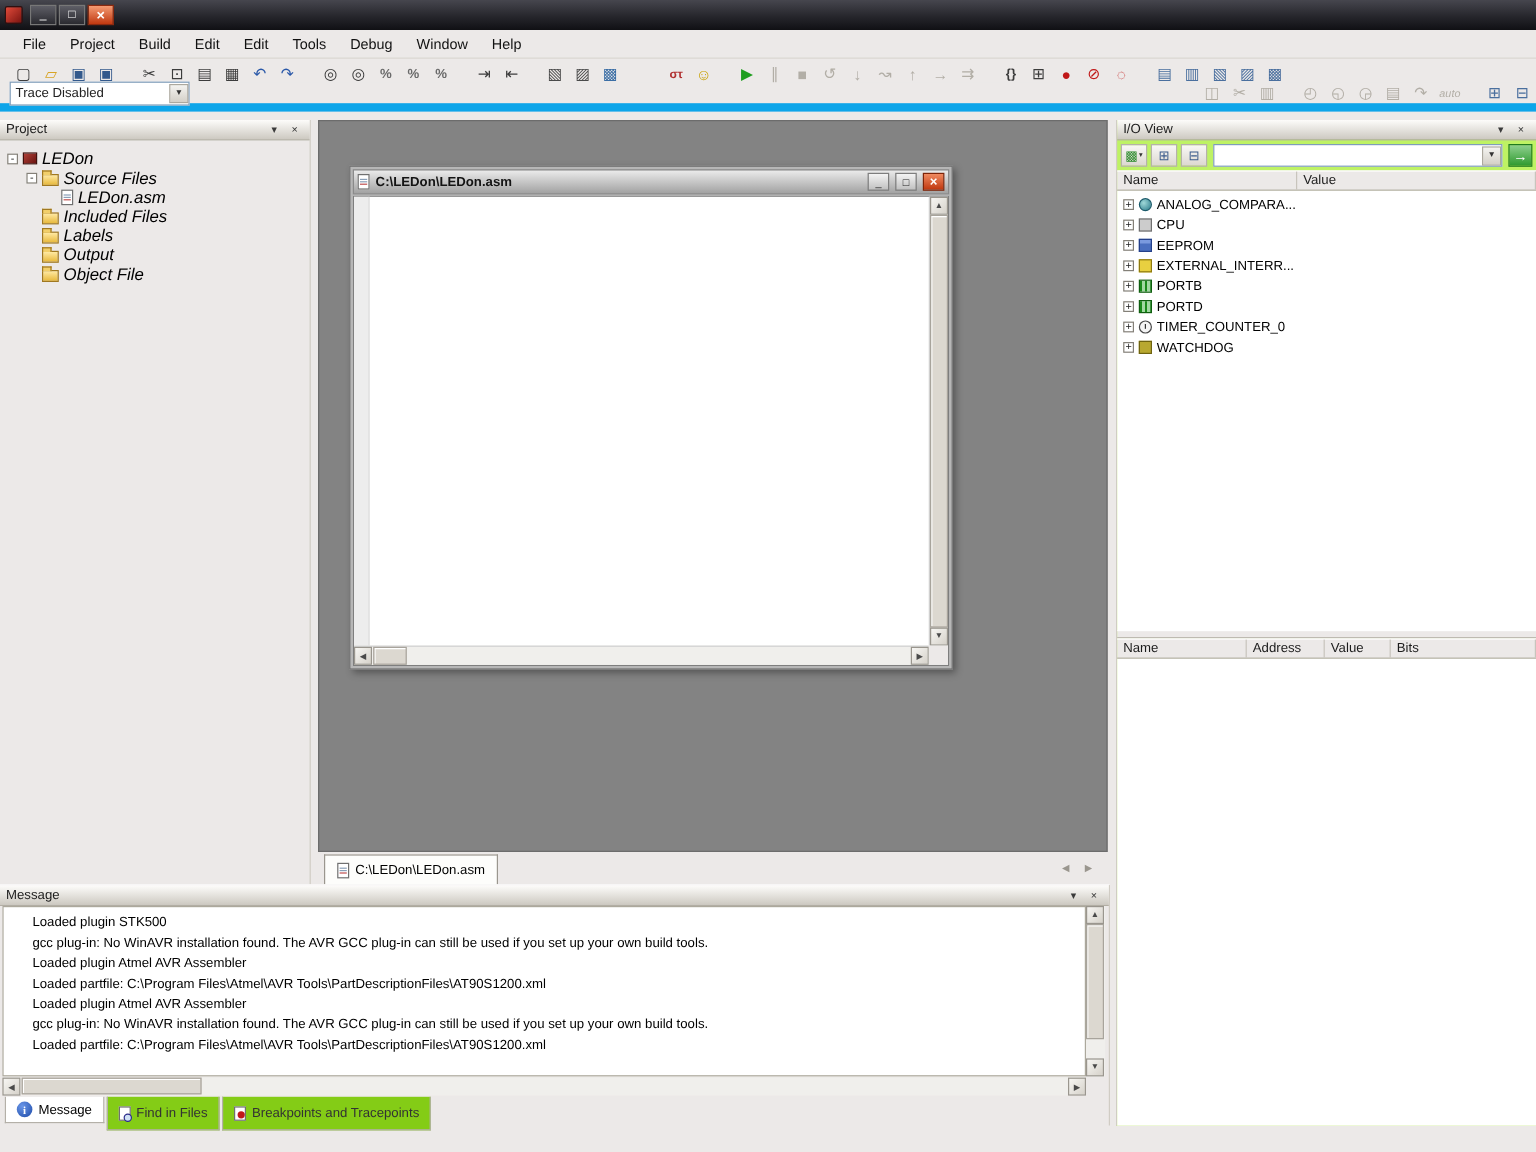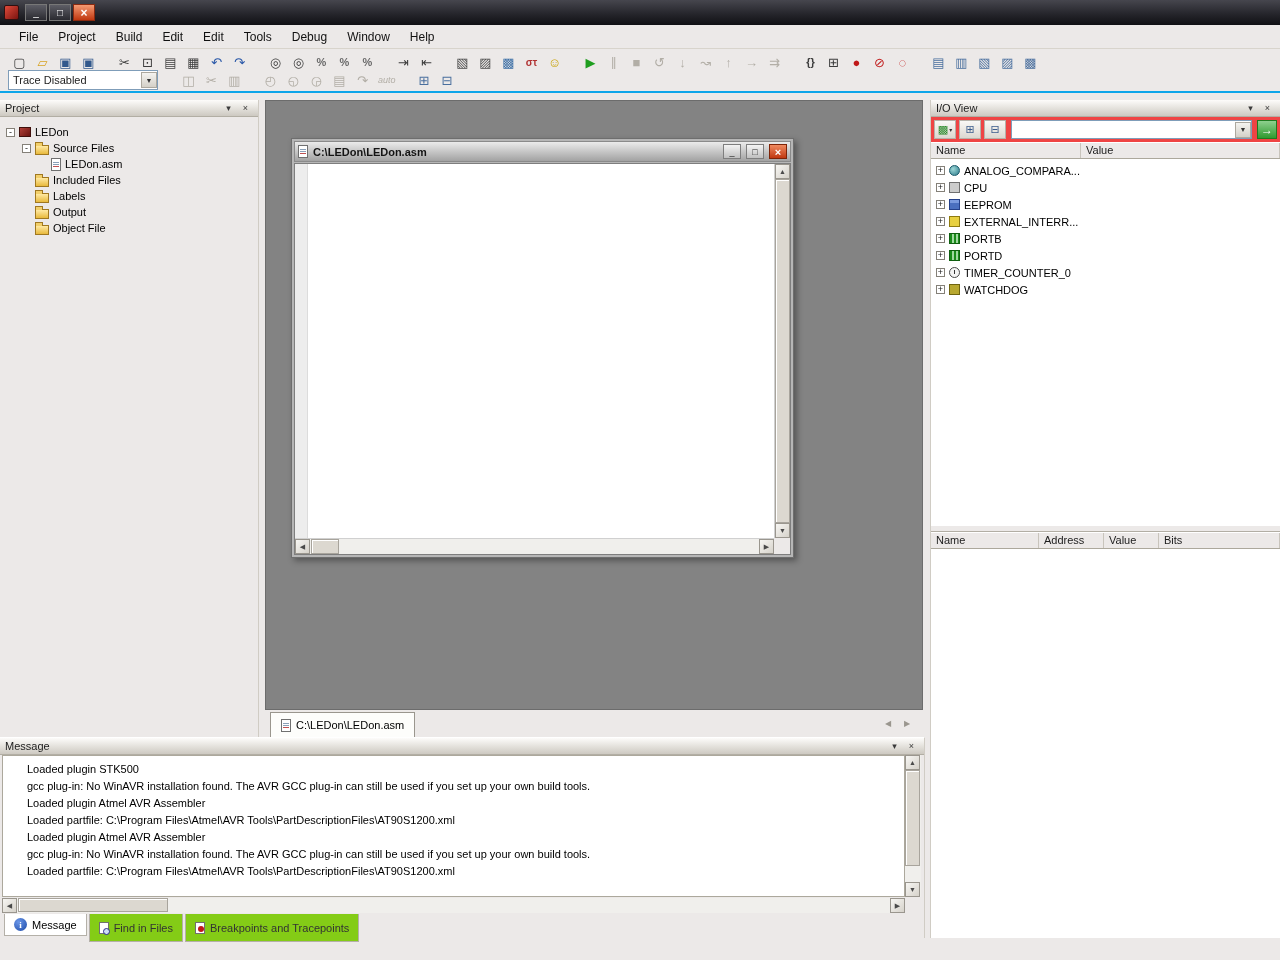--- a/index.html
+++ b/index.html
@@ -17,31 +17,31 @@
   .wbtn{width:22px;height:17px;display:flex;align-items:center;justify-content:center;color:#fff;font-size:10px;
     border:1px solid #777;background:linear-gradient(180deg,#5e5e66,#2a2a30);}
   .wbtn.close{background:linear-gradient(180deg,#f49a72,#c03810);border-color:#8a2a10;font-weight:bold;font-size:12px;}
 
   
   .menubar{position:absolute;left:0;top:25px;width:1280px;height:24px;background:#ece9e8;
     border-bottom:1px solid #d8d4cc;display:flex;align-items:center;padding-left:10px;gap:2px;}
   .menu-item{padding:13px 9px;font-size:12px;color:#111;}
   .toolbar{position:absolute;left:0;width:1280px;background:#ece9e8;display:flex;align-items:center;}
   .tb1{top:49px;height:27px;border-bottom:1px solid #dcd8d0;padding-left:8px;}
-  .tb2{top:69px;height:24px;border-bottom:2px solid #0ea5e9;padding-left:8px;gap:6px;}
+  .tb2{top:69px;height:24px;border-bottom:7px solid #0ea5e9;padding-left:8px;gap:6px;justify-content:space-between;}
   .tb-icons{display:flex;align-items:center;}
   .tbtn{width:23px;height:21px;display:flex;align-items:center;justify-content:center;font-size:13px;color:#3c3c3c;}
   .tbtn .glyph{pointer-events:none;}
   .tbtn.gsep{margin-left:13px;}
   .tbtn.dim{color:#b2aea6;}
   .tbtn.txt{width:auto;padding:0 4px;font-size:9px;font-style:italic;}
   .c-folder{color:#d8a425;} .c-save{color:#33598c;} .c-undo{color:#2a58a8;}
   .c-mark{color:#6a6a6a;font-weight:bold;font-size:11px;}
   .c-chip{color:#4a4a4a;} .c-chipblue{color:#3b6ea5;}
-  .c-sigma{color:#b03030;font-size:10px;font-weight:bold;}
+  .c-sigma{color:#b03030;font-size:10px;font-weight:bold;margin-left:32px;}
   .c-smile{color:#c8a000;} .c-run{color:#1f9e1f;} .c-bp{color:#c01818;}
   .c-win{color:#4a6f9e;} .c-brace{font-weight:bold;font-size:11px;}
   .trace-select{width:150px;height:20px;background:#fff;border:1px solid #7f9db9;display:flex;align-items:center;
     padding-left:4px;font-size:11px;color:#222;}
   .trace-select .dd-arrow{margin-left:auto;}
   .dd-arrow{width:16px;height:16px;background:linear-gradient(180deg,#f4f3f0,#d4d0c8);border:1px solid #aca89e;
     display:flex;align-items:center;justify-content:center;font-size:7px;color:#333;}
 
   
   .panel-header{height:17px;background:linear-gradient(180deg,#fdfcfa,#cdc9c1);border-bottom:1px solid #b2aea4;
@@ -49,21 +49,21 @@
   .panel-header .spacer{flex:1;}
   .ph-btn{width:15px;height:14px;display:flex;align-items:center;justify-content:center;font-size:9px;color:#3a3a3a;margin-left:2px;}
 
   
   .panel-left{position:absolute;left:0;top:100px;width:259px;height:637px;background:#ece9e8;border-right:1px solid #d0ccc4;}
   .tree{padding-top:7px;}
   .tree-row{display:flex;align-items:center;height:16px;gap:4px;}
   .lv0{padding-left:6px;} .lv1{padding-left:22px;} .lv2{padding-left:38px;}
   .expander{width:9px;height:9px;border:1px solid #848078;background:#fff;font-size:9px;line-height:7px;text-align:center;color:#222;flex:0 0 9px;}
   .expander.none{visibility:hidden;}
-  .tree-label{font-size:11px;color:#000;}
+  .tree-label{font-size:14px;color:#000;font-style:italic;}
   .ico-chip{width:12px;height:10px;background:linear-gradient(135deg,#b04038,#6a1410);border:1px solid #40100c;flex:0 0 12px;}
   .ico-folder{width:14px;height:10px;background:linear-gradient(180deg,#ffe9a2,#e8b93c);border:1px solid #a07820;position:relative;margin-top:3px;flex:0 0 14px;}
   .ico-folder::before{content:"";position:absolute;left:-1px;top:-4px;width:6px;height:3px;background:#f2cf6a;border:1px solid #a07820;border-bottom:none;}
   .ico-page{width:10px;height:13px;background:#fff;border:1px solid #707070;position:relative;flex:0 0 10px;}
   .ico-page::after{content:"";position:absolute;left:1px;top:3px;width:6px;height:1px;background:#8aa0b8;box-shadow:0 2px #8aa0b8,0 4px #c05050;}
 
   
   .mdi{position:absolute;left:265px;top:100px;width:658px;height:610px;background:#838383;border:1px solid #6c6c6c;}
   .child{position:absolute;left:25px;top:37px;width:503px;height:420px;background:#b6b6b6;border:1px solid #6e6e6e;
     padding:2px;box-shadow:3px 3px 6px rgba(0,0,0,.35);}
@@ -92,21 +92,21 @@
   .sb-corner{position:absolute;right:0;bottom:0;width:16px;height:16px;background:#ece9e8;}
 
   
   .tabstrip{position:absolute;left:265px;top:710px;width:658px;height:27px;background:#ece9e8;display:flex;align-items:flex-end;}
   .doc-tab{margin-left:5px;height:25px;background:#fdfdfb;border:1px solid #9a968e;border-bottom:none;
     display:flex;align-items:center;gap:5px;padding:0 10px;font-size:11px;}
   .tab-arrows{margin-left:auto;margin-right:8px;display:flex;gap:3px;align-self:center;}
   .tab-arrow{width:16px;height:16px;display:flex;align-items:center;justify-content:center;font-size:8px;color:#9a968e;}
 
   
-  .panel-right{position:absolute;left:930px;top:100px;width:350px;height:838px;background:#ef4444;border-left:1px solid #d0ccc4;}
+  .panel-right{position:absolute;left:930px;top:100px;width:350px;height:838px;background:#bef264;border-left:1px solid #d0ccc4;}
   .io-toolbar{height:25px;display:flex;align-items:center;gap:3px;padding:2px 3px;}
   .io-tbtn{height:19px;min-width:22px;border:1px solid #b6b2aa;background:linear-gradient(180deg,#f9f8f6,#dcd8d0);
     display:flex;align-items:center;justify-content:center;font-size:11px;color:#3c5c8c;padding:0 2px;gap:1px;}
   .io-tbtn .chip-glyph{color:#2a8a2a;}
   .io-tbtn .mini-arrow{font-size:6px;color:#333;}
   .io-dd{flex:1;height:19px;background:#fff;border:1px solid #7f9db9;display:flex;align-items:center;justify-content:flex-end;margin:0 2px;}
   .io-go{width:20px;height:19px;background:linear-gradient(180deg,#8ed08e,#2f9a2f);border:1px solid #1f7a1f;
     color:#fff;display:flex;align-items:center;justify-content:center;font-weight:bold;font-size:12px;}
   .io-grid-head{display:flex;height:17px;background:#ece9e8;border-top:1px solid #fff;border-bottom:1px solid #aca89c;}
   .io-col{padding:1px 5px;border-right:1px solid #c8c4bc;font-size:11px;color:#1c1c1c;}

